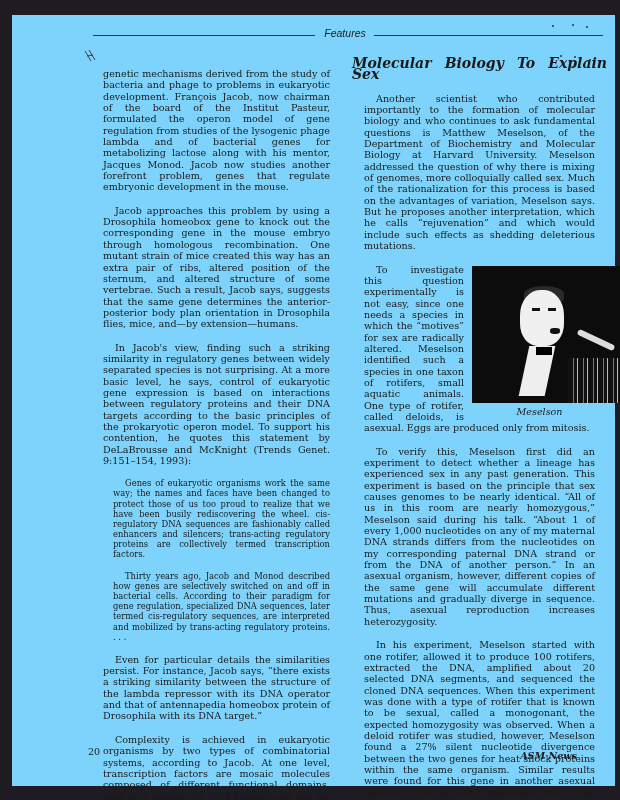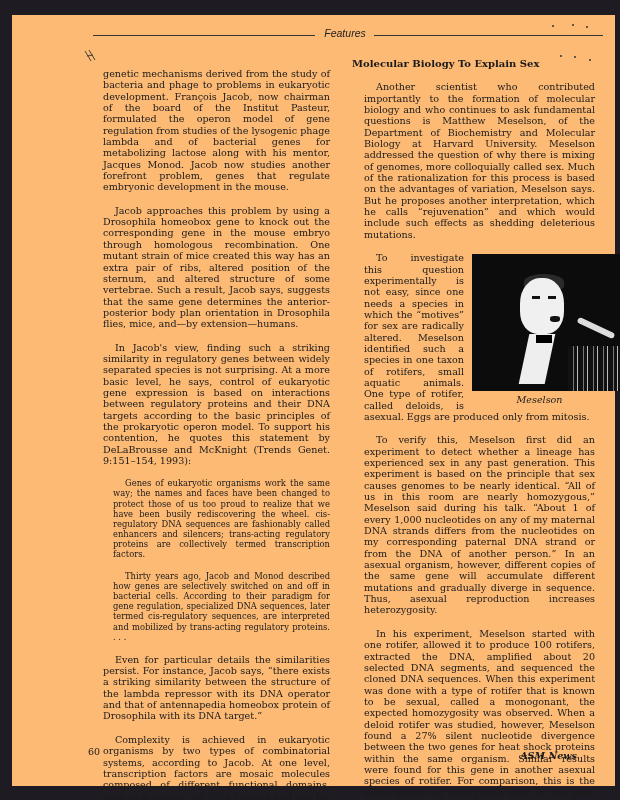--- a/index.html
+++ b/index.html
@@ -5,21 +5,21 @@
   html, body { margin: 0; padding: 0; }
   body {
     width: 620px; height: 800px; overflow: hidden;
     background: #1e1c22;
     position: relative;
     font-family: "DejaVu Serif", serif;
     color: #1a1a1a;
   }
   .page {
     position: absolute; left: 12px; top: 15px; width: 603px; height: 771px;
-    background: #fdba74;
+    background: #7dd3fc;
   }
   .header-rule-left {
     position: absolute; left: 81px; top: 20px; width: 222px; height: 1px; background: #333;
   }
   .header-rule-right {
     position: absolute; left: 362px; top: 20px; width: 229px; height: 1px; background: #333;
   }
   .header-title {
     position: absolute; left: 306px; top: 12px; width: 54px; text-align: center;
     font-family: "Liberation Sans", sans-serif; font-style: italic; font-size: 10.5px; color: #222;
@@ -29,21 +29,21 @@
     hyphens: manual;
   }
   .col p { margin: 12px; text-indent: 12px; }
   .col p.first { text-indent: 0; }
   .col1 { left: 79px; top: 41px; width: 251px; }
   .col2 { left: 340px; top: 41px; width: 255px; }
   .quote { margin: 6px 0 6px 10px; font-size: 8.4px; line-height: 10.1px; }
   .quote p { text-indent: 12px; }
   .after-quote { margin-top: 6px; }
   .section-head {
-    font-weight: bold; font-size: 10px; margin: 2px 0 12px 0;
+    font-weight: bold; font-size: 14px; margin: 2px 0 12px 0; font-style: italic;
   }
   .handmark {
     position: absolute; left: 72px; top: 34px; width: 14px; height: 14px;
   }
   .photo-wrap {
     float: right; width: 135px; margin: 2px 0 4px 8px;
   }
   .photo {
     width: 161px; height: 137px; background: #0c0c0c; position: relative; overflow: hidden;
   }
@@ -108,15 +108,15 @@
         <div class="mic"></div>
         <div class="podium"></div>
       </div>
       <div class="caption">Meselson</div>
     </div>
     <p>To investigate this question experimentally is not easy, since one needs a species in which the “motives” for sex are radically altered. Meselson identified such a species in one taxon of rotifers, small aquatic animals. One type of rotifer, called deloids, is asexual. Eggs are produced only from mitosis.</p>
     <p>To verify this, Meselson first did an experiment to detect whether a lineage has experienced sex in any past generation. This experiment is based on the principle that sex causes genomes to be nearly identical. “All of us in this room are nearly homozygous,” Meselson said during his talk. “About 1 of every 1,000 nucleotides on any of my maternal DNA strands differs from the nucleotides on my corresponding paternal DNA strand or from the DNA of another person.” In an asexual organism, however, different copies of the same gene will accumulate different mutations and gradually diverge in sequence. Thus, asexual reproduction increases heterozygosity.</p>
     <p>In his experiment, Meselson started with one rotifer, allowed it to produce 100 rotifers, extracted the DNA, amplified about 20 selected DNA segments, and sequenced the cloned DNA sequences. When this experiment was done with a type of rotifer that is known to be sexual, called a monogonant, the expected homozygosity was observed. When a deloid rotifer was studied, however, Meselson found a 27% silent nucleotide divergence between the two genes for heat shock proteins within the same organism. Similar results were found for this gene in another asexual species of rotifer. For comparison, this is the same degree of divergence seen in the gene for heat shock protein between human and mouse.</p>
   </div>
 
-  <div class="footer-page">60</div>
+  <div class="footer-page">20</div>
   <div class="footer-journal">ASM News</div>
 </div>
 
 </body></html>

